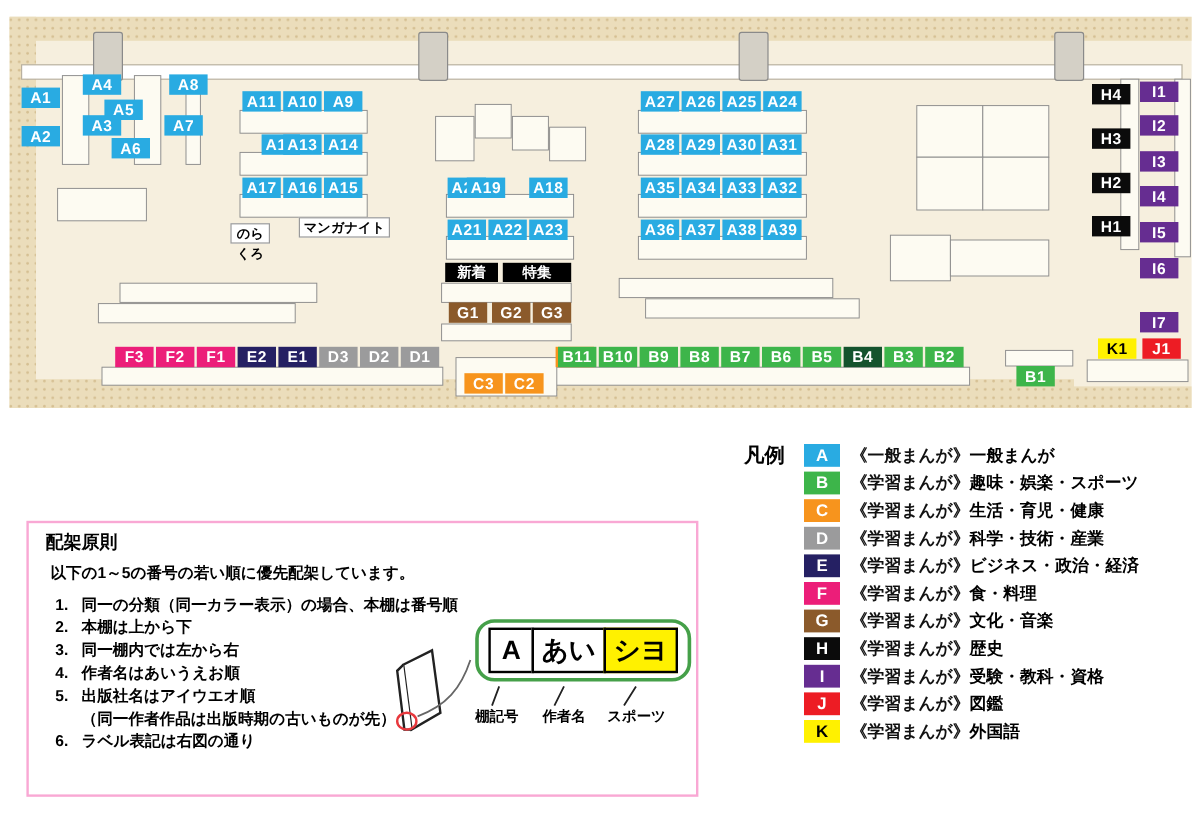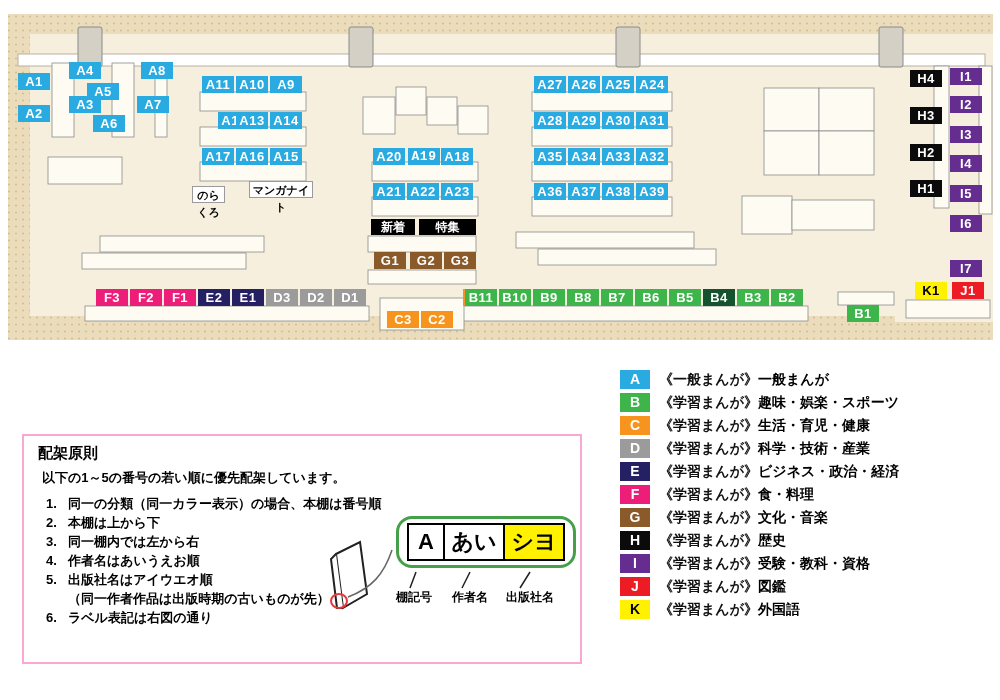--- a/index.html
+++ b/index.html
@@ -118,21 +118,21 @@
       <div class="chip" style="background: rgb(41, 171, 226); left: 202px; top: 76px;">A11</div>
       <div class="chip" style="background: rgb(41, 171, 226); left: 236px; top: 76px;">A10</div>
       <div class="chip" style="background: rgb(41, 171, 226); left: 270px; top: 76px;">A9</div>
       <div class="chip" style="background: rgb(41, 171, 226); left: 202px; top: 112px; margin-left: 16px;">A12</div>
       <div class="chip" style="background: rgb(41, 171, 226); left: 236px; top: 112px;">A13</div>
       <div class="chip" style="background: rgb(41, 171, 226); left: 270px; top: 112px;">A14</div>
       <div class="chip" style="background: rgb(41, 171, 226); left: 202px; top: 148px; text-align: center;">A17</div>
       <div class="chip" style="background: rgb(41, 171, 226); left: 236px; top: 148px;">A16</div>
       <div class="chip" style="background: rgb(41, 171, 226); left: 270px; top: 148px;">A15</div>
       <div class="chip" style="background: rgb(41, 171, 226); left: 373px; top: 148px;">A20</div>
-      <div class="chip" style="background: rgb(41, 171, 226); left: 408px; top: 148px; font-family: Liberation Mono, monospace;">A19</div>
+      <div class="chip" style="background: rgb(41, 171, 226); left: 389px; top: 148px;">A19</div>
       <div class="chip" style="background: rgb(41, 171, 226); left: 441px; top: 148px;">A18</div>
       <div class="chip" style="background: rgb(41, 171, 226); left: 373px; top: 183px;">A21</div>
       <div class="chip" style="background: rgb(41, 171, 226); left: 407px; top: 183px;">A22</div>
       <div class="chip" style="background: rgb(41, 171, 226); left: 441px; top: 183px;">A23</div>
       <div class="chip" style="background: rgb(41, 171, 226); left: 534px; top: 76px;">A27</div>
       <div class="chip" style="background: rgb(41, 171, 226); left: 568px; top: 76px;">A26</div>
       <div class="chip" style="background: rgb(41, 171, 226); left: 602px; top: 76px;">A25</div>
       <div class="chip" style="background: rgb(41, 171, 226); left: 636px; top: 76px;">A24</div>
       <div class="chip" style="background: rgb(41, 171, 226); left: 534px; top: 112px;">A28</div>
       <div class="chip" style="background: rgb(41, 171, 226); left: 568px; top: 112px;">A29</div>
@@ -178,26 +178,27 @@
       <div class="chip" style="background: rgb(102, 45, 145); left: 950px; top: 68px;">I1</div>
       <div class="chip" style="background: rgb(102, 45, 145); left: 950px; top: 96px;">I2</div>
       <div class="chip" style="background: rgb(102, 45, 145); left: 950px; top: 126px;">I3</div>
       <div class="chip" style="background: rgb(102, 45, 145); left: 950px; top: 155px;">I4</div>
       <div class="chip" style="background: rgb(102, 45, 145); left: 950px; top: 185px;">I5</div>
       <div class="chip" style="background: rgb(102, 45, 145); left: 950px; top: 215px;">I6</div>
       <div class="chip" style="background: rgb(102, 45, 145); left: 950px; top: 260px;">I7</div>
       <div class="chip" style="background: rgb(255, 241, 0); color: rgb(0, 0, 0); left: 915px; top: 282px;">K1</div>
       <div class="chip" style="background: rgb(237, 28, 36); left: 952px; top: 282px;">J1</div>
       <div class="wlabel" style="left: 192px; top: 186px; width: 33px;">のらくろ</div>
-      <div class="wlabel" style="left: 249px; top: 181px; width: 64px;">マンガナイト</div>
+      <div class="wlabel" style="left: 249px; top: 181px; width: 76px;">マンガナイト</div>
       <div class="banner" style="left: 371px; top: 219px; width: 44px;">新着</div>
       <div class="banner" style="left: 419px; top: 219px; width: 57px;">特集</div>
     </div>
 
   <div class="legend">
+    <div class="legend-title">凡例</div>
     <div class="legend-items">
         <div class="lg-row">
           <span class="lg-chip" style="background: rgb(41, 171, 226); color: rgb(255, 255, 255);">A</span>
           <span class="lg-scope">《一般まんが》</span>
           <span class="lg-label">一般まんが</span>
         </div>
         <div class="lg-row">
           <span class="lg-chip" style="background: rgb(61, 181, 74); color: rgb(255, 255, 255);">B</span>
           <span class="lg-scope">《学習まんが》</span>
           <span class="lg-label">趣味・娯楽・スポーツ</span>
@@ -274,16 +275,16 @@
       <path d="M392,136 L386,152 M446,136 L438,152 M506,136 L496,152" stroke="#222" stroke-width="1.5"></path>
     </svg>
 
     <div class="label-box">
       <div class="cell cell-a" style="background: rgb(255, 255, 255);">A</div>
       <div class="cell cell-b" style="background: rgb(255, 255, 255);">あい</div>
       <div class="cell cell-c" style="background: rgb(255, 241, 0);">シヨ</div>
     </div>
     <div class="callout c1">棚記号</div>
     <div class="callout c2">作者名</div>
-    <div class="callout c3">出版社名</div>
+    <div class="callout c3">スポーツ</div>
   </div>
 
 </div>
 
 </body></html>

